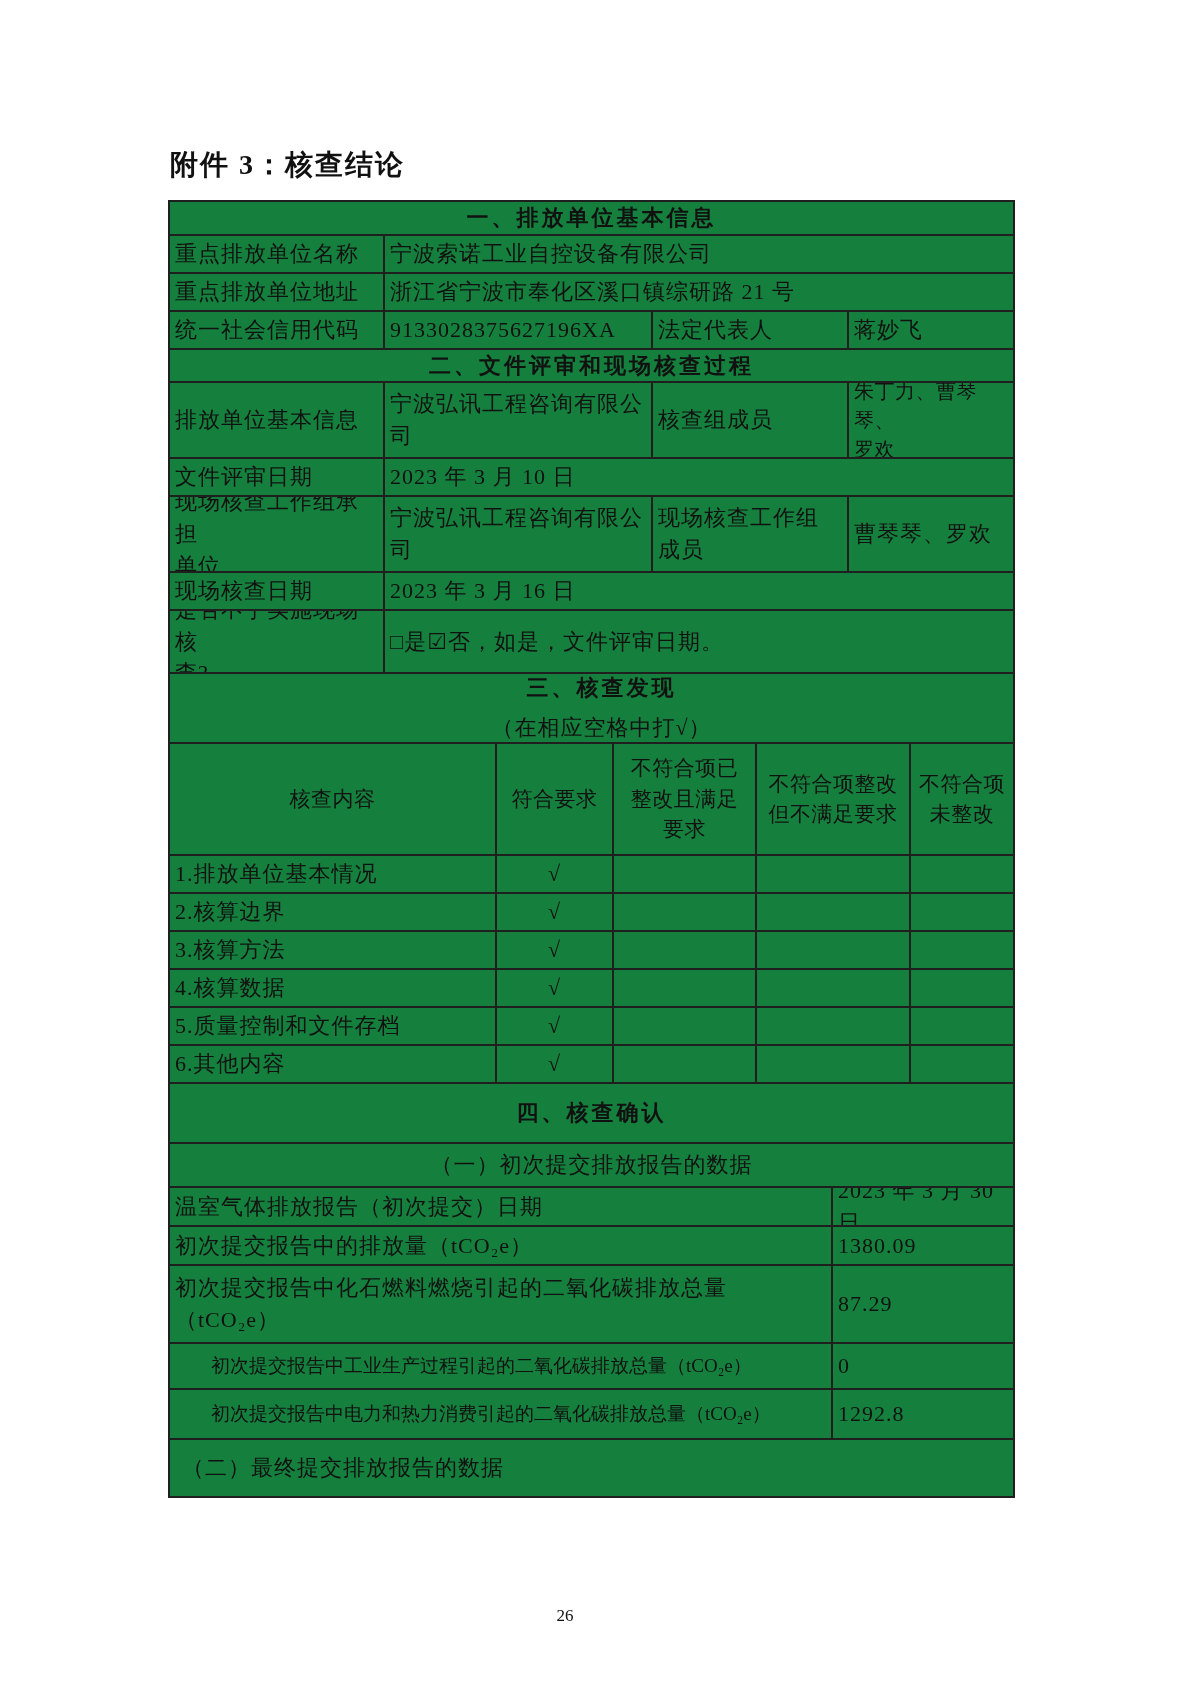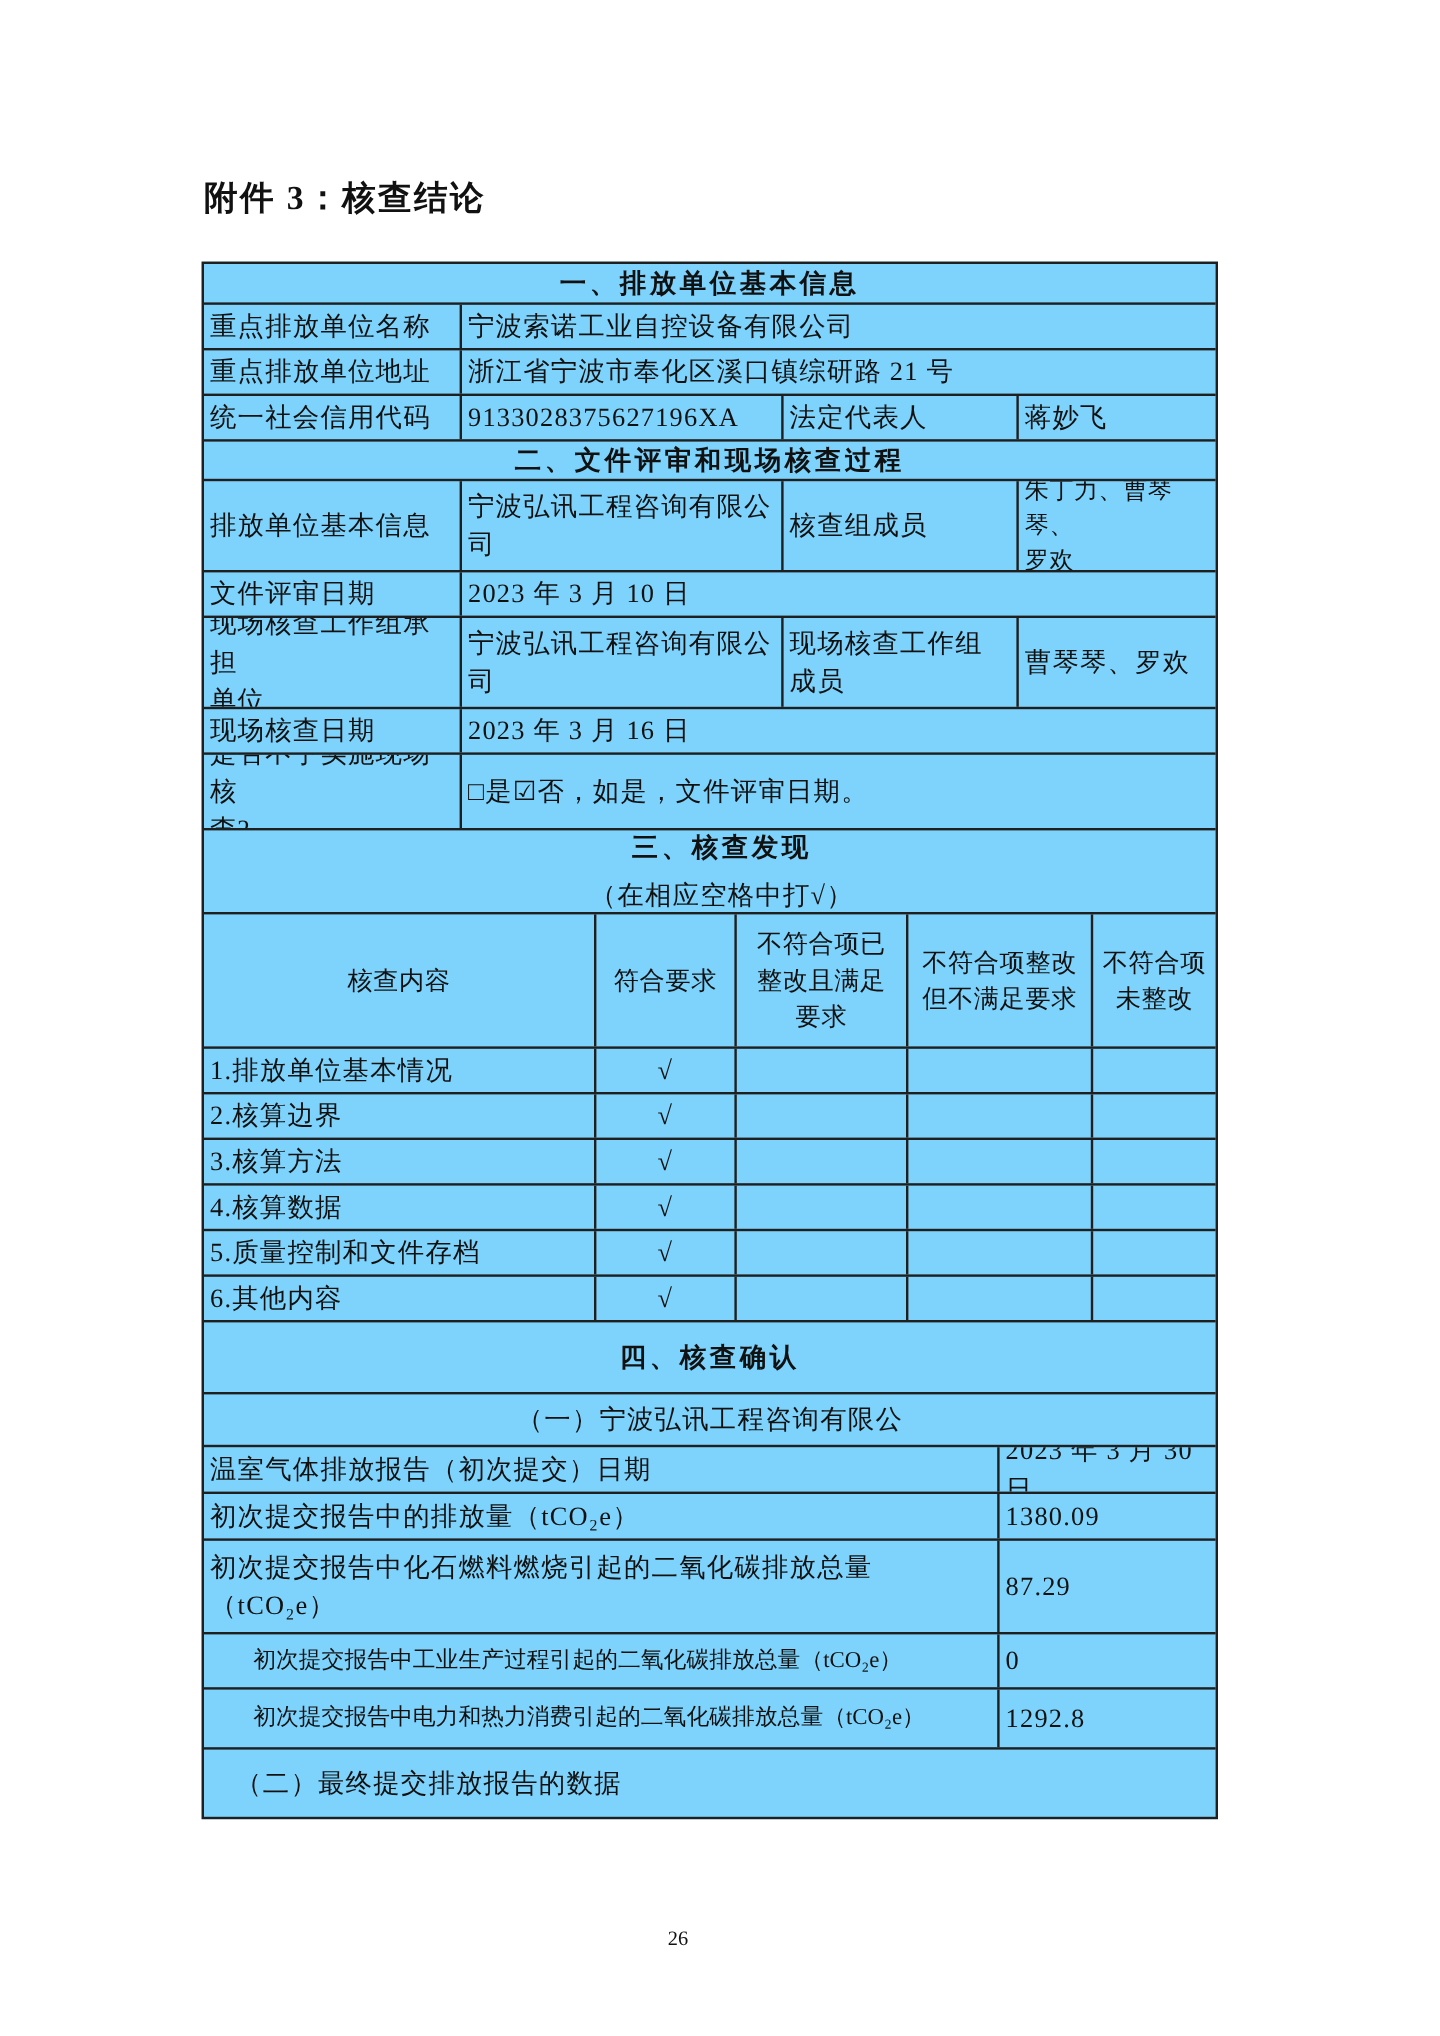--- a/index.html
+++ b/index.html
@@ -12,24 +12,24 @@
     background:#ffffff;
     position:relative;
     font-family:"Liberation Serif","DejaVu Serif",serif;
     color:var(--ink);
   }
   .doc-title{
     position:absolute;left:170px;top:146px;
     font-size:28px;font-weight:bold;letter-spacing:2px;
   }
   .tbl{
-    position:absolute;left:168px;top:218px;width:847px;
+    position:absolute;left:168px;top:200px;width:847px;
     border:2px solid var(--line);
     box-sizing:border-box;
-    background:#7dd3fc;
+    background:#15803d;
   }
   .row{
     display:grid;
     border-top:2px solid var(--line);
     box-sizing:border-box;
   }
   .row:first-child{border-top:none;}
   .cell{
     border-left:2px solid var(--line);
     box-sizing:border-box;
@@ -40,21 +40,21 @@
     line-height:1.45;
     overflow:hidden;
   }
   .cell:first-child{border-left:none;}
   .c{justify-content:center;text-align:center;}
   .b{font-weight:bold;letter-spacing:3px;}
   .colstack{flex-direction:column;justify-content:center;gap:8px;margin-left:20px;}
   .hdr{font-size:21px;letter-spacing:0.5px;}
   .tight{font-size:20px;letter-spacing:0.5px;}
   .small{font-size:19px;letter-spacing:0;margin-left:36px;}
-  .indent{padding-left:26px;}
+  .indent{padding-left:12px;}
   
   .cols-1{grid-template-columns:1fr;}
   .cols-a{grid-template-columns:213px 1fr;}
   .cols-b{grid-template-columns:213px 268px 196px 1fr;}
   .cols-c{grid-template-columns:325px 117px 143px 154px 1fr;}
   .cols-d{grid-template-columns:613px 1fr;gap:48px;}
   .page-num{
     position:absolute;top:1606px;left:0;width:1130px;
     text-align:center;font-size:17px;
   }
@@ -176,21 +176,21 @@
     <div class="cell c">√</div>
     <div class="cell"></div>
     <div class="cell"></div>
     <div class="cell"></div>
   </div>
 
   <div class="row cols-1" style="height:60px">
     <div class="cell c b">四、核查确认</div>
   </div>
   <div class="row cols-1" style="height:44px">
-    <div class="cell c">（一）宁波弘讯工程咨询有限公</div>
+    <div class="cell c">（一）初次提交排放报告的数据</div>
   </div>
   <div class="row cols-d" style="height:39px">
     <div class="cell">温室气体排放报告（初次提交）日期</div>
     <div class="cell">2023 年 3 月 30 日</div>
   </div>
   <div class="row cols-d" style="height:39px">
     <div class="cell">初次提交报告中的排放量（tCO₂e）</div>
     <div class="cell">1380.09</div>
   </div>
   <div class="row cols-d" style="height:78px">

